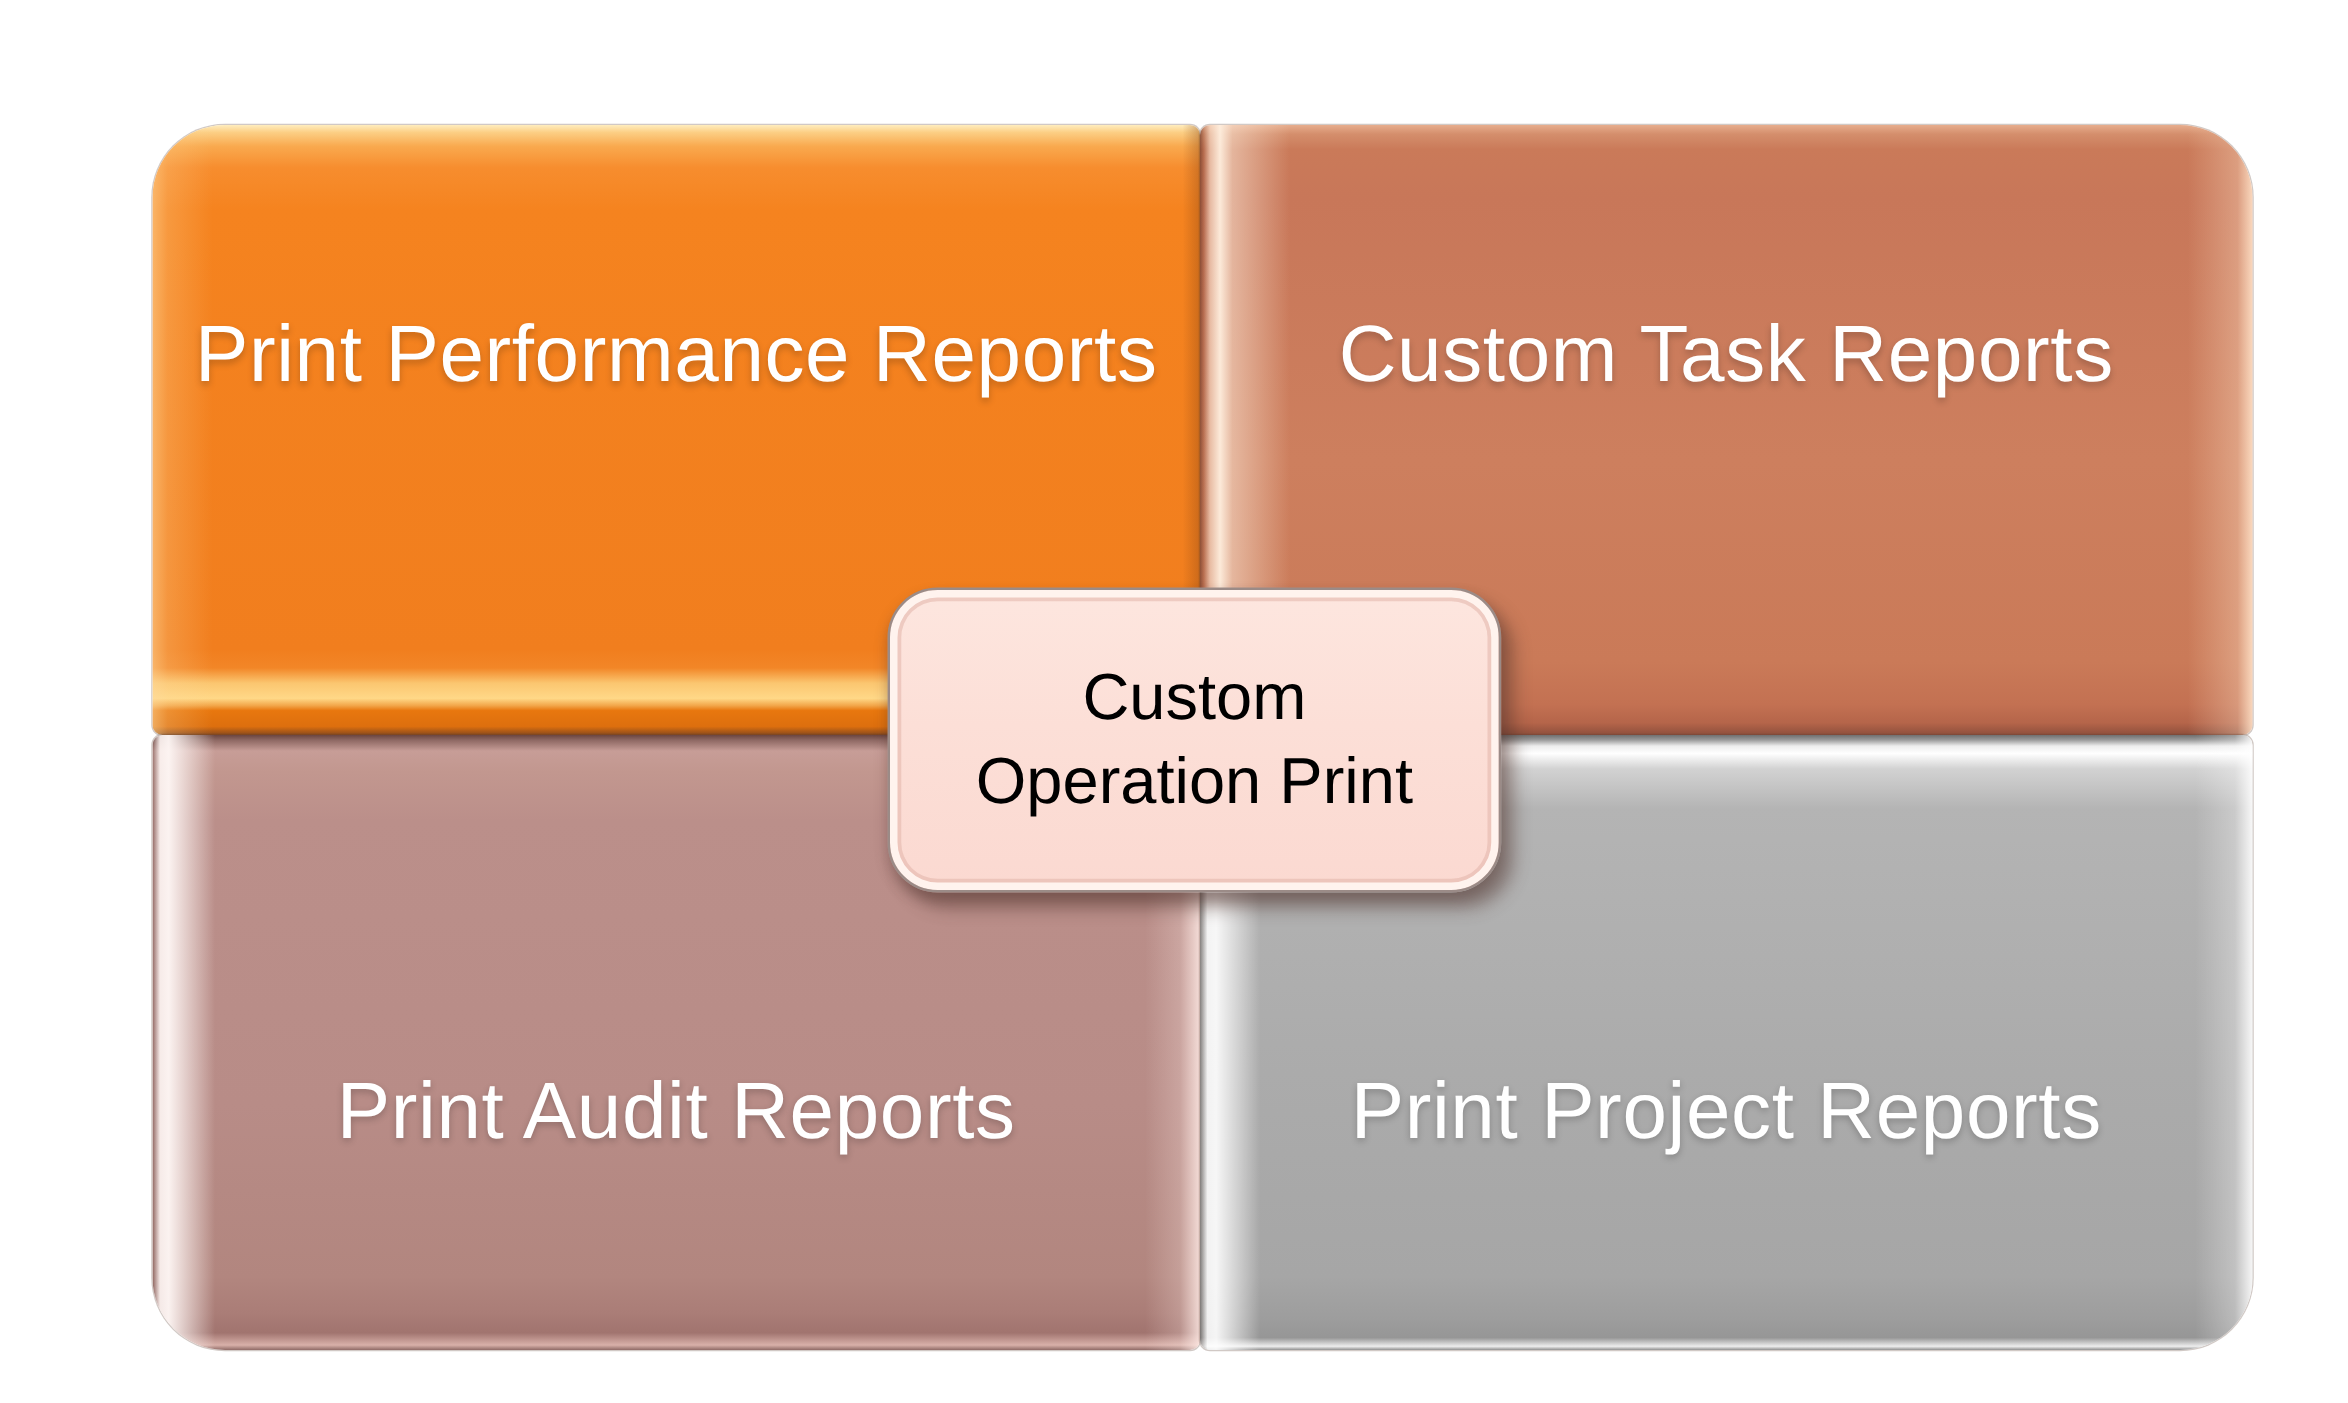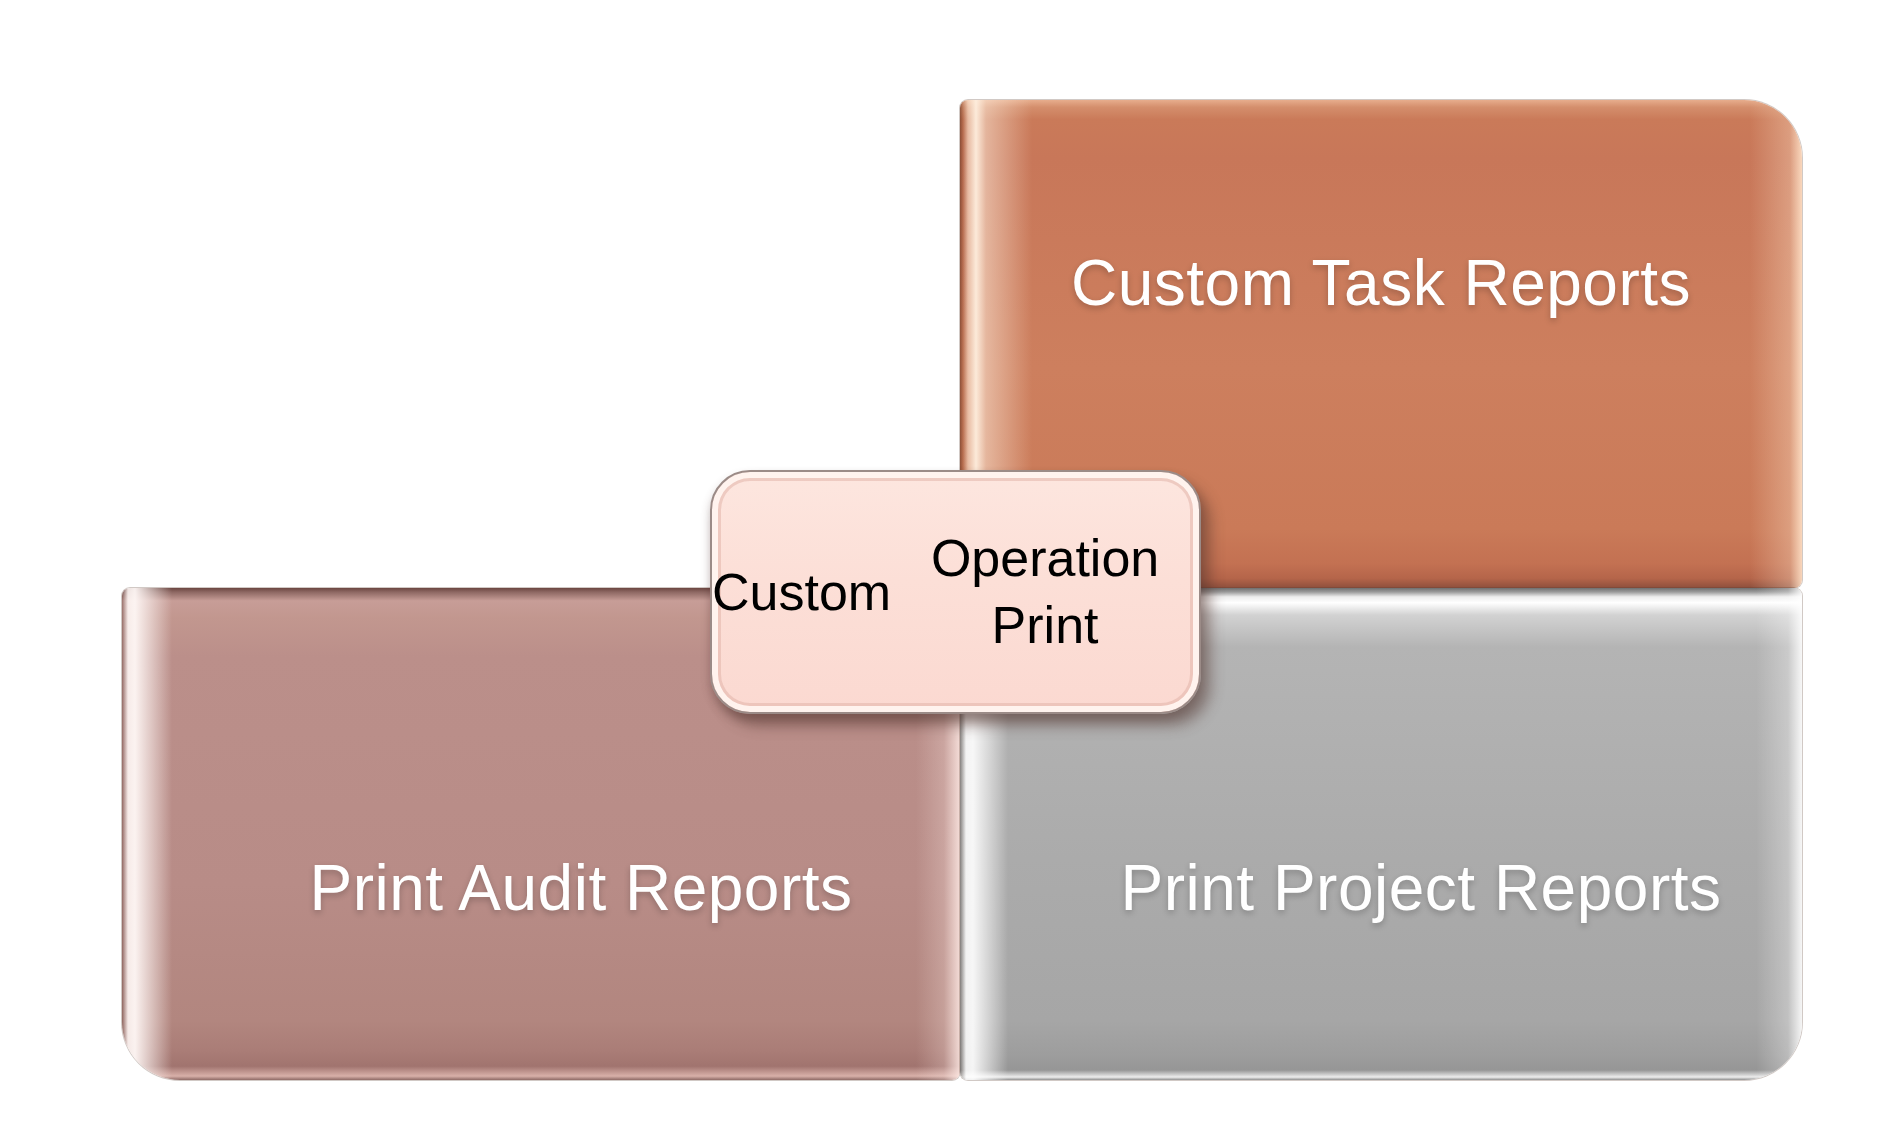--- a/index.html
+++ b/index.html
@@ -76,52 +76,55 @@
     position: absolute;
     left: 50%;
     transform: translate(-50%, -50%);
     white-space: nowrap;
     color: #ffffff;
     font-size: 64px;
     letter-spacing: 0.5px;
     text-shadow: 0 3px 6px rgba(0,0,0,.22);
   }
   .quad.tl .quad-label, .quad.tr .quad-label { top: 37.6%; }
-  .quad.bl .quad-label, .quad.br .quad-label { top: 61%; margin-left: 40px; }
+  .quad.bl .quad-label, .quad.br .quad-label { top: 61%; }
 
   
   .center-box {
     position: absolute;
     left: 710px; top: 470px;
     width: 487px; height: 240px;
     border-radius: 40px;
     border: 2px solid #9b8b87;
     background: linear-gradient(180deg, #fde6df 0%, #fcdfd7 45%, #fbd9d1 100%);
     box-shadow:
       inset 0 0 0 6px #fff3ee,
       inset 0 0 0 9px rgba(225,180,170,.55),
       10px 12px 14px rgba(80,50,45,.45),
       0 6px 10px rgba(80,50,45,.3);
     display: flex;
-    flex-direction: row;
+    flex-direction: column;
     align-items: center;
     justify-content: center;
     text-align: center;
   }
   .center-line {
     color: #000000;
     font-size: 52px;
     line-height: 1.28;
   }
 </style>
 </head>
 <body>
 
 <div class="stage">
 
+  <div class="quad tl">
+    <div class="quad-label">Print Performance Reports</div>
+  </div>
 
   <div class="quad tr">
     <div class="quad-label">Custom Task Reports</div>
   </div>
 
   <div class="quad bl">
     <div class="quad-label">Print Audit Reports</div>
   </div>
 
   <div class="quad br">

